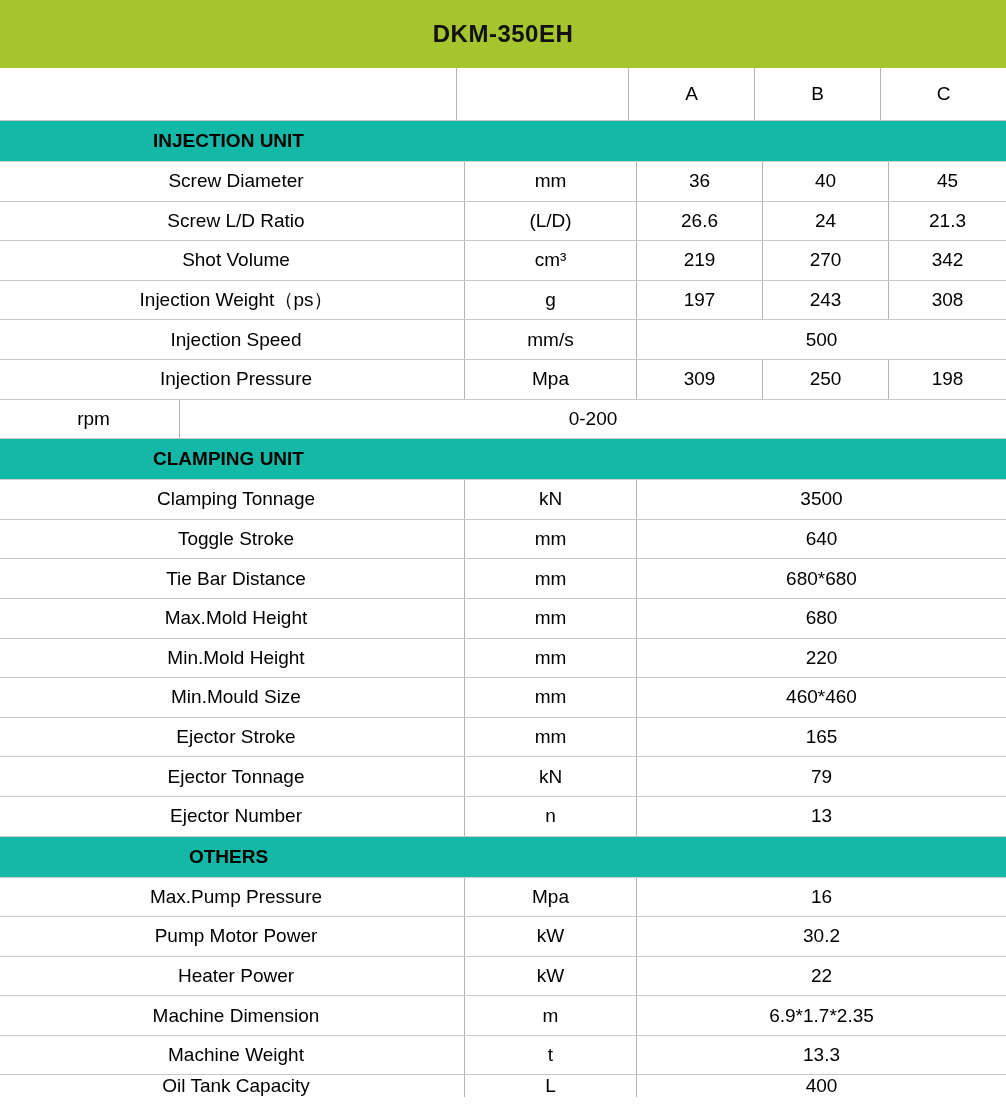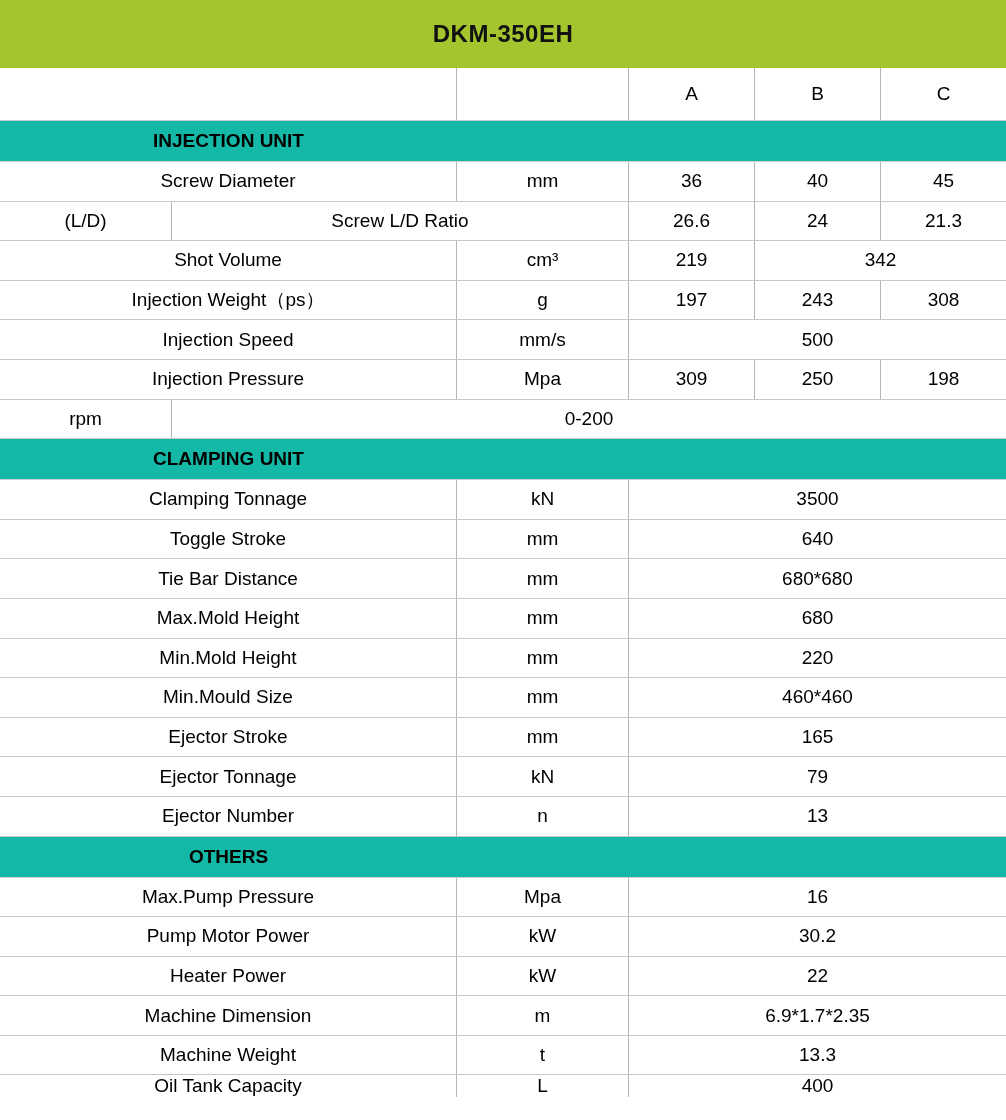--- a/index.html
+++ b/index.html
@@ -18,21 +18,21 @@
   .hrow { flex: 0 0 53px; display: flex; border-bottom: 1px solid #c8c8c8; }
 
   .band {
     flex: 0 0 41px;
     background: #14b8a6;
     display: flex; align-items: center;
     border-bottom: 1px solid #d0d0d0;
   }
   .band-label { width: 457px; text-align: center; font-weight: bold; font-size: 19px; }
 
-  .row { flex: 0 0 39.6px; display: flex; border-bottom: 1px solid #c8c8c8; }
+  .row { flex: 0 0 39.6px; display: flex; border-bottom: 1px solid #c8c8c8; padding-left: 8px; }
   .row.last { flex: 1 1 39.6px; border-bottom: none; }
 
   .cell { display: flex; align-items: center; justify-content: center; font-size: 19px; }
   .c1 { width: 457px; }
   .c2 { width: 172px; }
   .c3 { width: 126px; }
   .c4 { width: 126px; }
   .c5 { width: 125px; flex: 1; }
   .cspan { flex: 1; }
   .vr { border-right: 1px solid #b5b5b5; }
@@ -60,31 +60,32 @@
 
   <div class="row">
     <div class="cell c1 vr">Screw Diameter</div>
     <div class="cell c2 vr">mm</div>
     <div class="cell c3 vr">36</div>
     <div class="cell c4 vr">40</div>
     <div class="cell c5">45</div>
   </div>
 
   <div class="row">
+    <div class="cell c1 vr">Screw L/D Ratio</div>
     <div class="cell c2 vr">(L/D)</div>
-    <div class="cell c1 vr">Screw L/D Ratio</div>
     <div class="cell c3 vr">26.6</div>
     <div class="cell c4 vr">24</div>
     <div class="cell c5">21.3</div>
   </div>
 
   <div class="row">
     <div class="cell c1 vr">Shot Volume</div>
     <div class="cell c2 vr">cm³</div>
     <div class="cell c3 vr">219</div>
+    <div class="cell c4 vr">270</div>
     <div class="cell c5">342</div>
   </div>
 
   <div class="row">
     <div class="cell c1 vr">Injection Weight（ps）</div>
     <div class="cell c2 vr">g</div>
     <div class="cell c3 vr">197</div>
     <div class="cell c4 vr">243</div>
     <div class="cell c5">308</div>
   </div>

